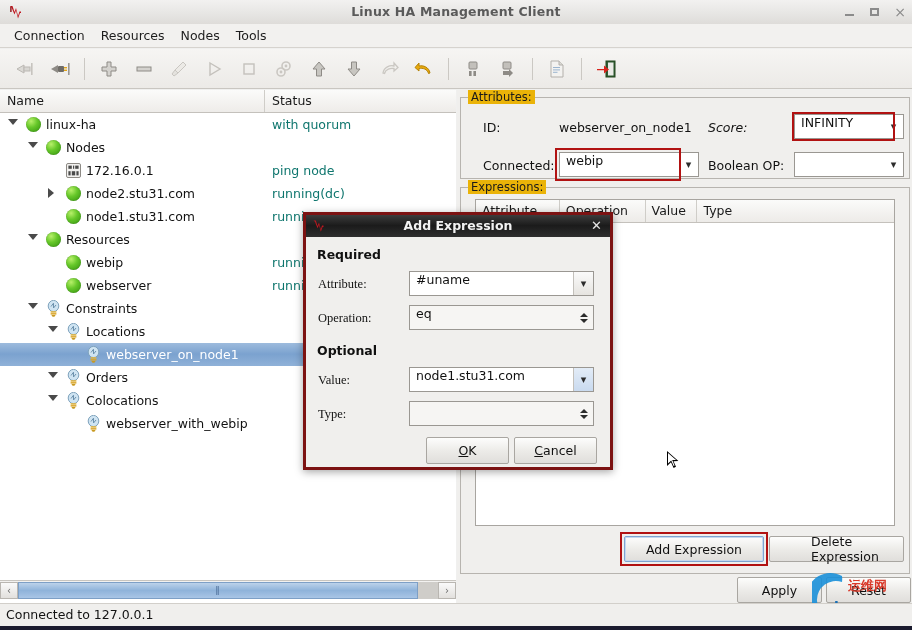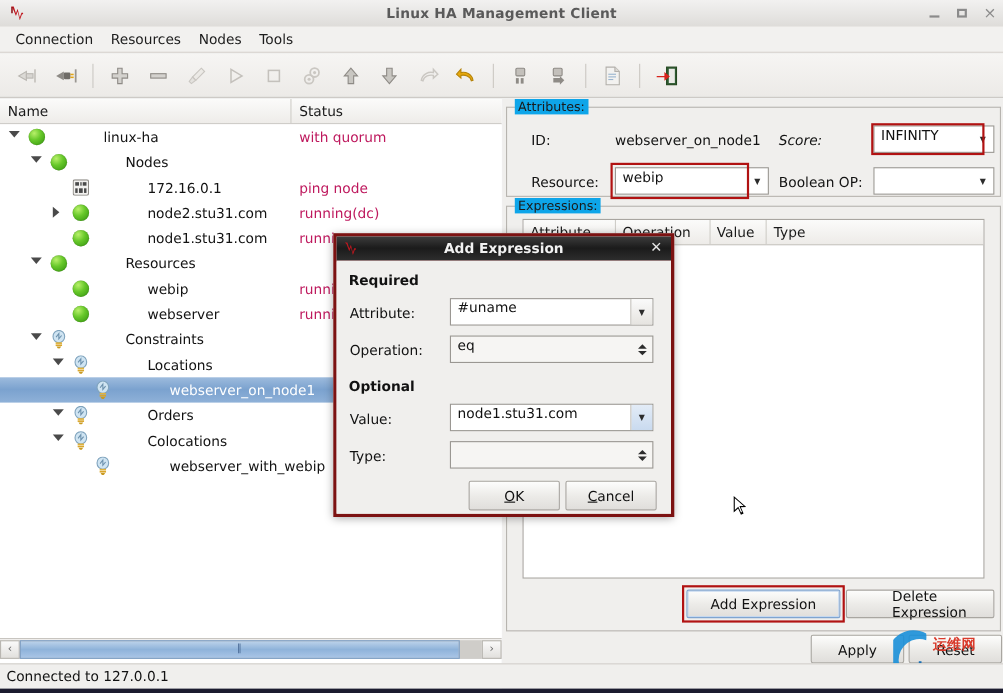--- a/index.html
+++ b/index.html
@@ -88,22 +88,22 @@
     content:"";position:absolute;left:-6px;top:-5px;
     border-top:5px solid transparent;border-bottom:5px solid transparent;border-left:6px solid #4a4a4a;
   }
   .ticon{position:absolute;top:4px;width:15px;height:15px;}
   .ball{
     border-radius:50%;
     background:radial-gradient(circle at 34% 28%,#b8f06a 0%,#67c82a 42%,#2f8f0c 100%);
     box-shadow:inset 0 0 1px rgba(0,0,0,.35);
   }
   .bulb{position:absolute;top:3px;width:15px;height:17px;}
-  .tlabel{position:absolute;top:0;height:23px;line-height:23px;font-size:12.5px;color:#121212;white-space:nowrap;margin-left:48px;}
-  .tstatus{position:absolute;left:272px;top:0;height:23px;line-height:23px;font-size:12.5px;color:#be185d;white-space:nowrap;}
+  .tlabel{position:absolute;top:0;height:23px;line-height:23px;font-size:12.5px;color:#121212;white-space:nowrap;}
+  .tstatus{position:absolute;left:272px;top:0;height:23px;line-height:23px;font-size:12.5px;color:#0f766e;white-space:nowrap;}
 
   
   .hscroll{
     position:absolute;left:0;top:490px;width:456px;height:19px;
     background:linear-gradient(180deg,#f3f2f0,#e6e4e1);border-top:1px solid #c8c5c0;box-sizing:border-box;
     display:flex;align-items:center;
   }
   .hs-arrow{
     width:18px;height:17px;display:flex;align-items:center;justify-content:center;
     font-size:10px;color:#6c6c6c;background:linear-gradient(180deg,#fafafa,#e2e0dd);
@@ -115,21 +115,21 @@
     background:linear-gradient(180deg,#bcd2ea 0%,#8fb3da 50%,#a9c5e6 100%);
     border:1px solid #7d9fc6;box-sizing:border-box;cursor:pointer;
     display:flex;align-items:center;justify-content:center;font-size:9px;color:#4a6b96;letter-spacing:1px;
   }
 
   
   .rightpane{position:absolute;left:457px;top:90px;width:455px;height:513px;background:#f0efed;}
 
   .groupbox{position:absolute;border:1px solid #b7b4af;background:#f0efed;}
   .gblabel{
-    position:absolute;top:-8px;left:7px;background:#0ea5e9;padding:0 3px;font-size:11.5px;color:#1a1a1a;
+    position:absolute;top:-8px;left:7px;background:#eab308;padding:0 3px;font-size:11.5px;color:#1a1a1a;
   }
   .fldlabel{position:absolute;font-size:12.5px;color:#121212;}
   .staticval{position:absolute;font-size:12.5px;color:#121212;}
 
   .combo{
     position:absolute;height:25px;background:#fff;border:1px solid #9a9792;
     box-sizing:border-box;display:flex;align-items:flex-start;
   }
   .combo .ctext{padding-left:6px;font-size:12.5px;color:#111;flex:1;white-space:nowrap;overflow:hidden;}
   .combo .carrow{
@@ -182,23 +182,23 @@
   }
   .dlg-tb .dtitle{
     position:absolute;left:0;top:0;width:304px;height:22px;line-height:22px;text-align:center;
     font-weight:bold;font-size:12.5px;color:#f2f2f2;
   }
   .dlg-logo{position:absolute;left:5px;top:3px;width:16px;height:16px;}
   .dlg-close{
     position:absolute;right:8px;top:0;height:22px;line-height:22px;font-size:13px;color:#e6e6e6;
     font-weight:bold;cursor:pointer;
   }
-  .dlg-body{position:absolute;left:0;top:22px;width:304px;height:230px;background:#f0efed;}
+  .dlg-body{position:absolute;left:0;top:22px;width:304px;height:166px;background:#f0efed;}
   .dsect{position:absolute;font-weight:bold;font-size:12.5px;color:#111;}
-  .dlabel{position:absolute;font-size:12.5px;color:#111;}
+  .dlabel{position:absolute;font-size:12.5px;color:#111;font-family:Liberation Serif, serif;}
   .spin-arrows{
     width:19px;height:23px;display:flex;flex-direction:column;align-items:center;justify-content:center;
     gap:2px;color:#2c2c2c;
   }
   .spin-arrows .up{width:0;height:0;border-left:4px solid transparent;border-right:4px solid transparent;border-bottom:4px solid #2c2c2c;}
   .spin-arrows .dn{width:0;height:0;border-left:4px solid transparent;border-right:4px solid transparent;border-top:4px solid #2c2c2c;}
   .mnem{text-decoration:underline;}
 
   
   .cursor{position:absolute;left:666px;top:450px;width:14px;height:20px;pointer-events:none;}
@@ -498,21 +498,21 @@
       <span class="fldlabel" style="left:22px;top:22px;">ID:</span>
       <span class="staticval" style="left:98px;top:22px;">webserver_on_node1</span>
       <span class="fldlabel" style="left:247px;top:22px;font-style:italic;">Score:</span>
 
       <div class="combo" style="left:333px;top:16px;width:110px;">
         <span class="ctext">INFINITY</span>
         <span class="carrow">▾</span>
       </div>
       <div class="redbox" style="left:331px;top:14px;width:103px;height:29px;"></div>
 
-      <span class="fldlabel" style="left:22px;top:60px;">Resource:</span>
+      <span class="fldlabel" style="left:22px;top:60px;">Connected:</span>
       <div class="combo" style="left:98px;top:54px;width:140px;">
         <span class="ctext">webip</span>
         <span class="carrow">▾</span>
       </div>
       <div class="redbox" style="left:94px;top:50px;width:126px;height:33px;"></div>
 
       <span class="fldlabel" style="left:247px;top:60px;">Boolean OP:</span>
       <div class="combo" style="left:333px;top:54px;width:110px;">
         <span class="ctext"></span>
         <span class="carrow">▾</span>

